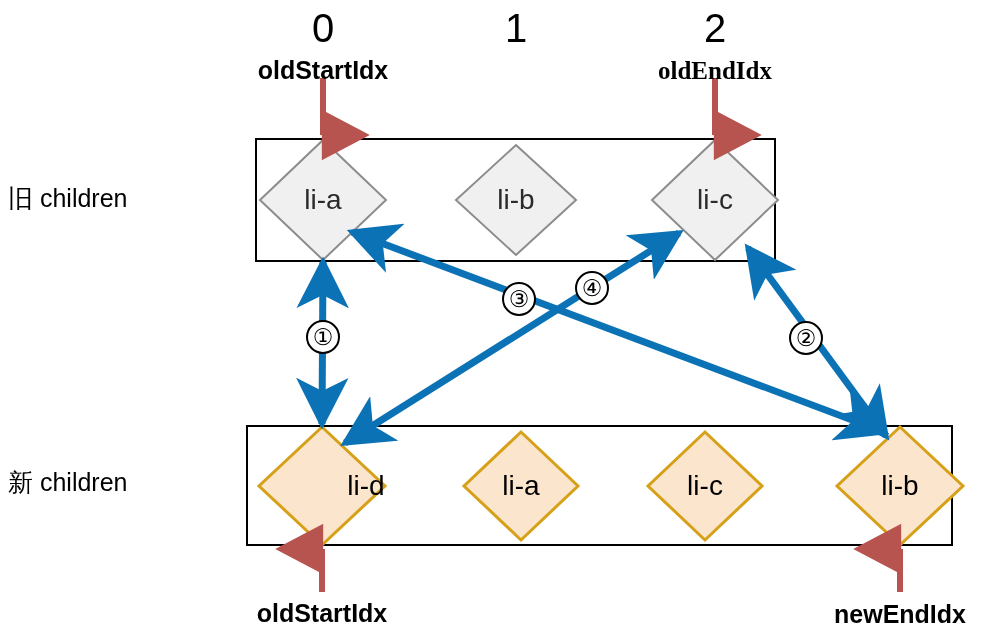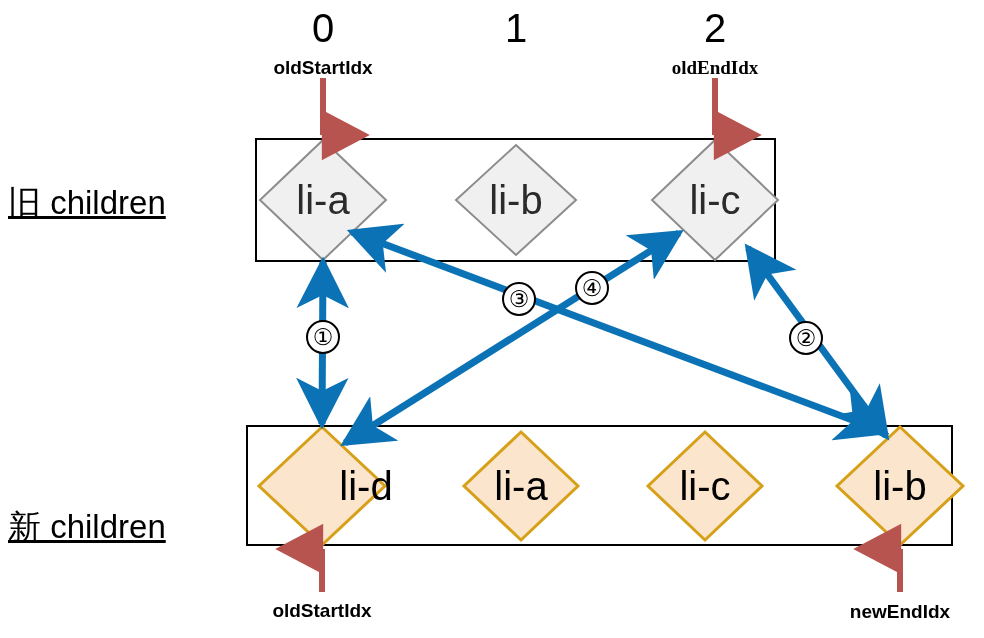--- a/index.html
+++ b/index.html
@@ -30,39 +30,38 @@
     position: absolute;
     font-size: 40px;
     font-weight: 400;
     color: #000000;
     text-align: center;
     line-height: 1;
     white-space: nowrap;
   }
   .idx-label {
     position: absolute;
-    font-size: 19px;
+    font-size: 25px;
     font-weight: bold;
     color: #000000;
     text-align: center;
     line-height: 1;
     white-space: nowrap;
   }
   .row-label {
     position: absolute;
-    font-size: 33px;
+    font-size: 25px;
     font-weight: 400;
     color: #000000;
     white-space: nowrap;
     line-height: 1;
-    text-decoration: underline;
   }
   .node-text {
     position: absolute;
-    font-size: 40px;
+    font-size: 28px;
     color: #2b2b2b;
     text-align: right;
     line-height: 1;
     white-space: nowrap;
     transform: translate(-50%, -50%);
   }
   .node-text.new {
     color: #000000;
   }
   .step-badge {
@@ -127,21 +126,21 @@
   </svg>
 
   <div class="idx-num" style="left:323px; top:8px; transform:translateX(-50%);">0</div>
   <div class="idx-num" style="left:516px; top:8px; transform:translateX(-50%);">1</div>
   <div class="idx-num" style="left:715px; top:8px; transform:translateX(-50%);">2</div>
 
   <div class="idx-label" style="left:323px; top:58px; transform:translateX(-50%);">oldStartIdx</div>
   <div class="idx-label" style="left:715px; top:58px; transform:translateX(-50%);font-family:Liberation Serif, serif;">oldEndIdx</div>
 
   <div class="row-label" style="left:8px; top:186px;">旧 children</div>
-  <div class="row-label" style="left:8px; top:470px;margin-top:40px;">新 children</div>
+  <div class="row-label" style="left:8px; top:470px;">新 children</div>
 
   <div class="node-text" style="left:323px; top:200px;">li-a</div>
   <div class="node-text" style="left:516px; top:200px;">li-b</div>
   <div class="node-text" style="left:715px; top:200px;">li-c</div>
 
   <div class="node-text new" style="left:322px; top:486px;margin-left:44px;">li-d</div>
   <div class="node-text new" style="left:521px; top:486px;">li-a</div>
   <div class="node-text new" style="left:705px; top:486px;">li-c</div>
   <div class="node-text new" style="left:900px; top:486px;">li-b</div>
 

